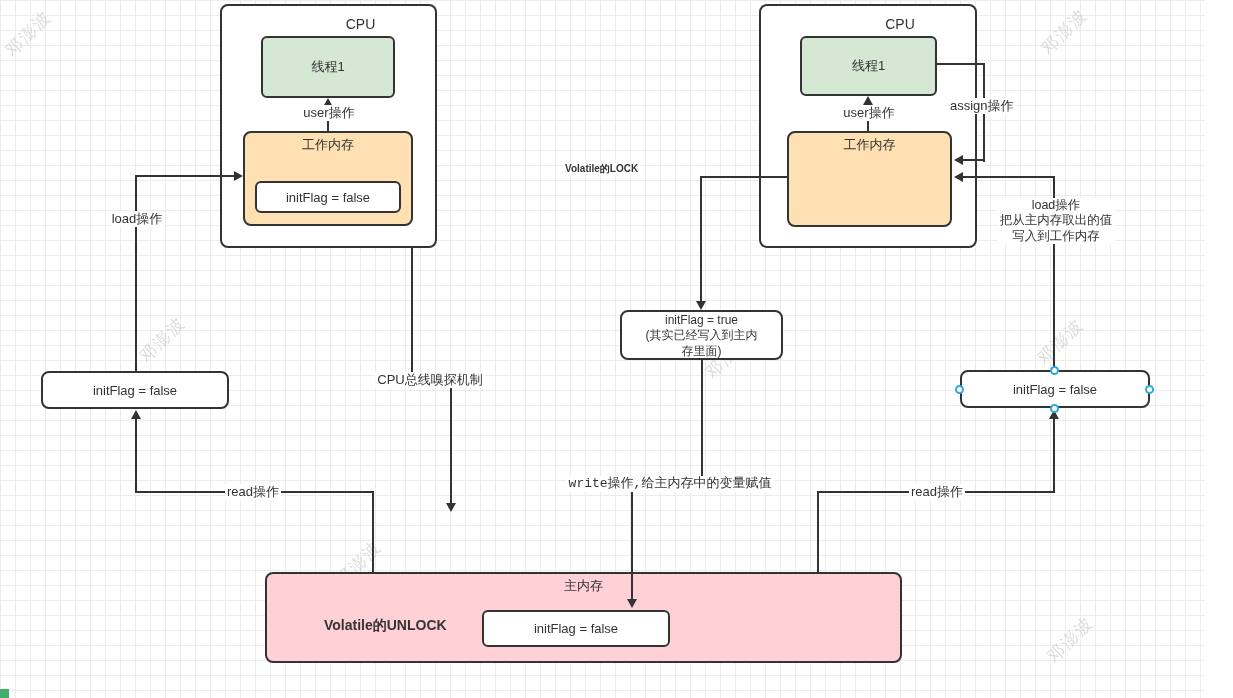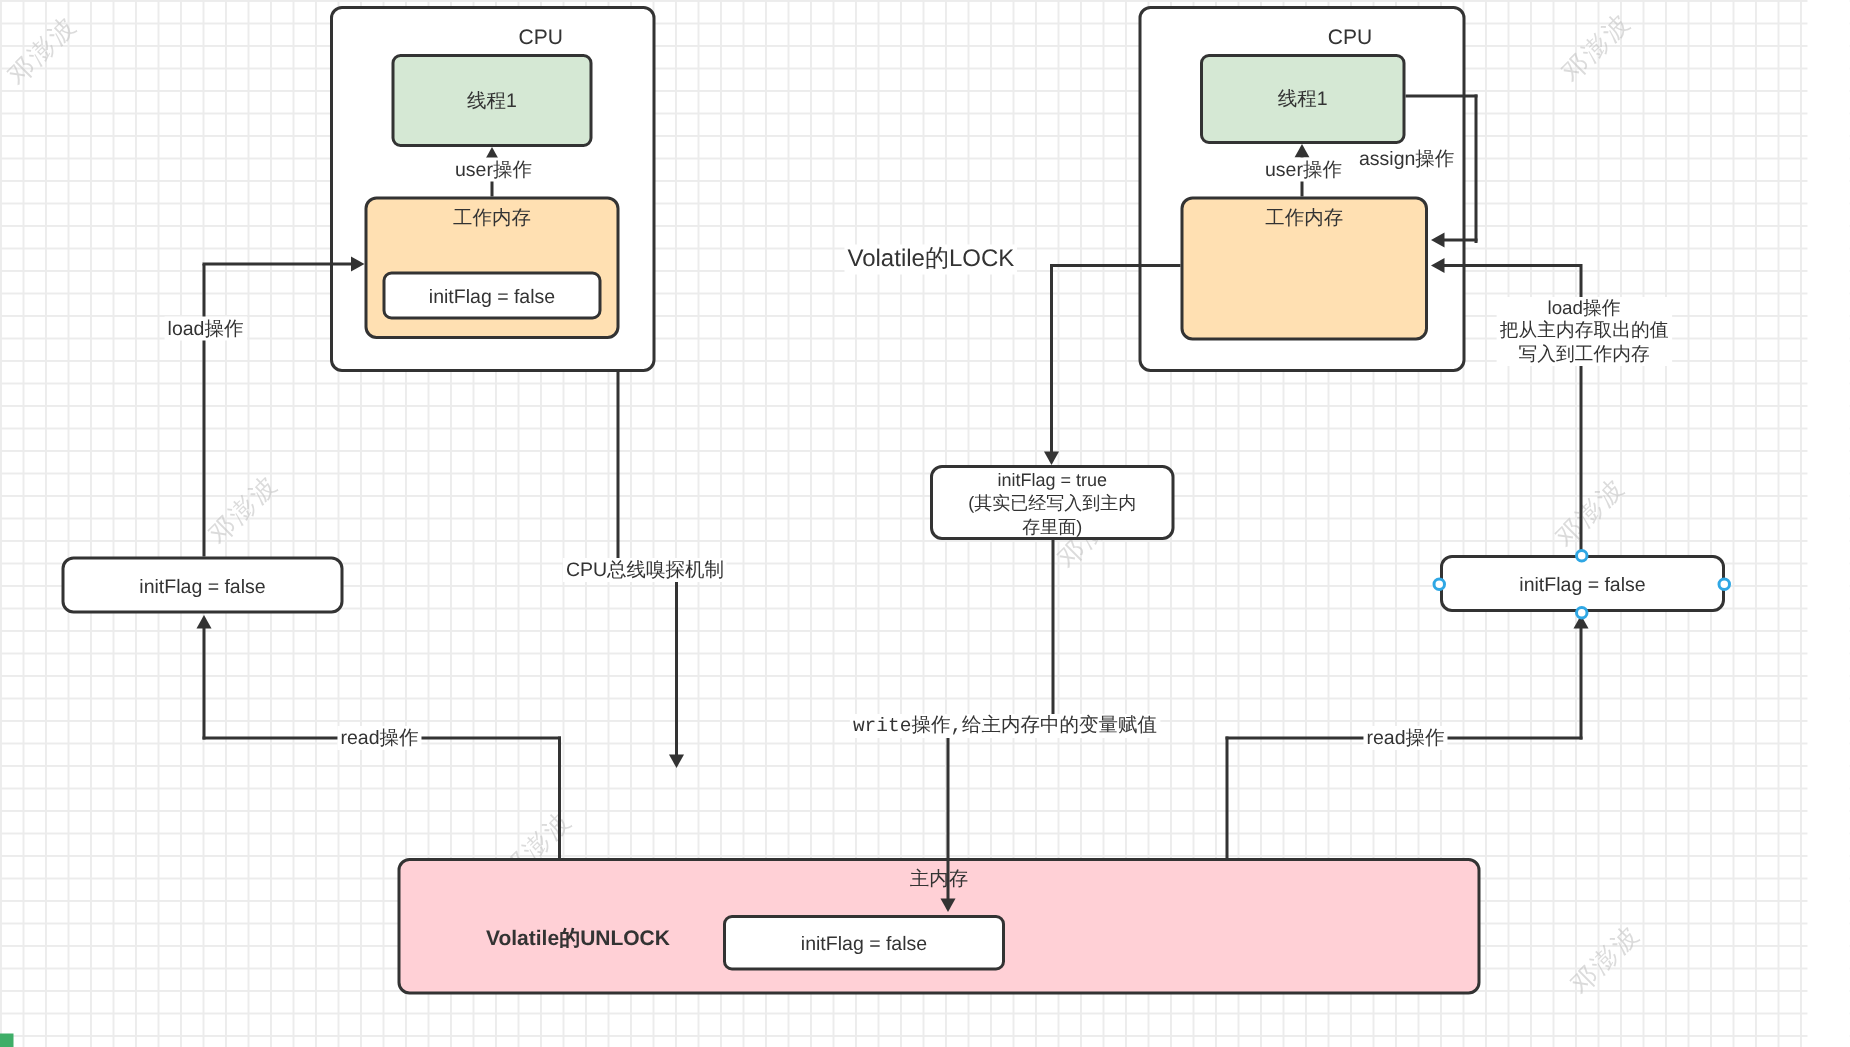--- a/index.html
+++ b/index.html
@@ -27,21 +27,21 @@
   .arr.right{border-top:5px solid transparent;border-bottom:5px solid transparent;border-left:9px solid #333;}
 
   .box{position:absolute;box-sizing:border-box;border:2px solid #333;border-radius:8px;background:#fff;z-index:2;}
   .ctr{display:flex;align-items:center;justify-content:center;}
   .btitle{position:absolute;top:10px;left:0;width:100%;text-align:center;font-size:14px;margin-left:32px;}
   .innerlabel{position:absolute;top:3px;left:0;width:100%;text-align:center;font-size:13px;}
 
   .lbl{position:absolute;background:#fff;z-index:4;font-size:13px;line-height:1.22;
        white-space:nowrap;padding:0 2px;}
   .lbl.center{transform:translateX(-50%);text-align:center;}
-  .bold{font-weight:normal;font-size:16px;}
+  .bold{font-weight:bold;font-size:10px;}
   .small{font-size:12.5px;}
 
   .handle{position:absolute;width:9px;height:9px;border-radius:50%;
           background:#fff;border:2px solid #2fa7e4;box-sizing:border-box;z-index:5;}
   .flagtext{font-size:13px;}
 </style>
 </head>
 <body>
 
 <div id="canvas">
@@ -87,21 +87,21 @@
   <div class="lbl center" style="left:869px;top:105px;">user操作</div>
 
   <div class="box" style="left:787px;top:131px;width:165px;height:96px;background:#ffe0b2;">
     <div class="innerlabel">工作内存</div>
   </div>
 
   <div class="line" style="left:937px;top:63px;width:48px;height:2px;"></div>
   <div class="line" style="left:983px;top:63px;width:2px;height:99px;"></div>
   <div class="line" style="left:957px;top:159px;width:28px;height:2px;"></div>
   <div class="arr left" style="left:954px;top:155px;"></div>
-  <div class="lbl" style="left:904px;top:98px;">assign操作</div>
+  <div class="lbl" style="left:948px;top:98px;">assign操作</div>
 
   <div class="line" style="left:1053px;top:178px;width:2px;height:193px;"></div>
   <div class="line" style="left:957px;top:176px;width:98px;height:2px;"></div>
   <div class="arr left" style="left:954px;top:172px;"></div>
   <div class="lbl center small" style="left:1056px;top:198px;">
     <div>load操作</div>
     <div>把从主内存取出的值</div>
     <div>写入到工作内存</div>
   </div>
 
@@ -154,21 +154,21 @@
   <div class="handle" style="left:1145px;top:385px;"></div>
   <div class="handle" style="left:1050px;top:404px;"></div>
 
   <div class="arr up" style="left:1049px;top:410px;"></div>
   <div class="line" style="left:1053px;top:417px;width:2px;height:76px;"></div>
   <div class="line" style="left:817px;top:491px;width:238px;height:2px;"></div>
   <div class="line behindbus" style="left:817px;top:491px;width:2px;height:81px;"></div>
   <div class="lbl center" style="left:937px;top:484px;">read操作</div>
 
 
-  <div class="box" style="left:265px;top:572px;width:722px;height:91px;background:#ffd0d6;">
+  <div class="box" style="left:265px;top:572px;width:637px;height:91px;background:#ffd0d6;">
     <div class="innerlabel">主内存</div>
     <div style="position:absolute;left:57px;top:43px;font-weight:bold;font-size:14px;">Volatile的UNLOCK</div>
   </div>
   <div class="box ctr" style="left:482px;top:610px;width:188px;height:37px;border-radius:6px;">
     <span class="flagtext">initFlag = false</span>
   </div>
 
 </div>
 
 </body></html>

